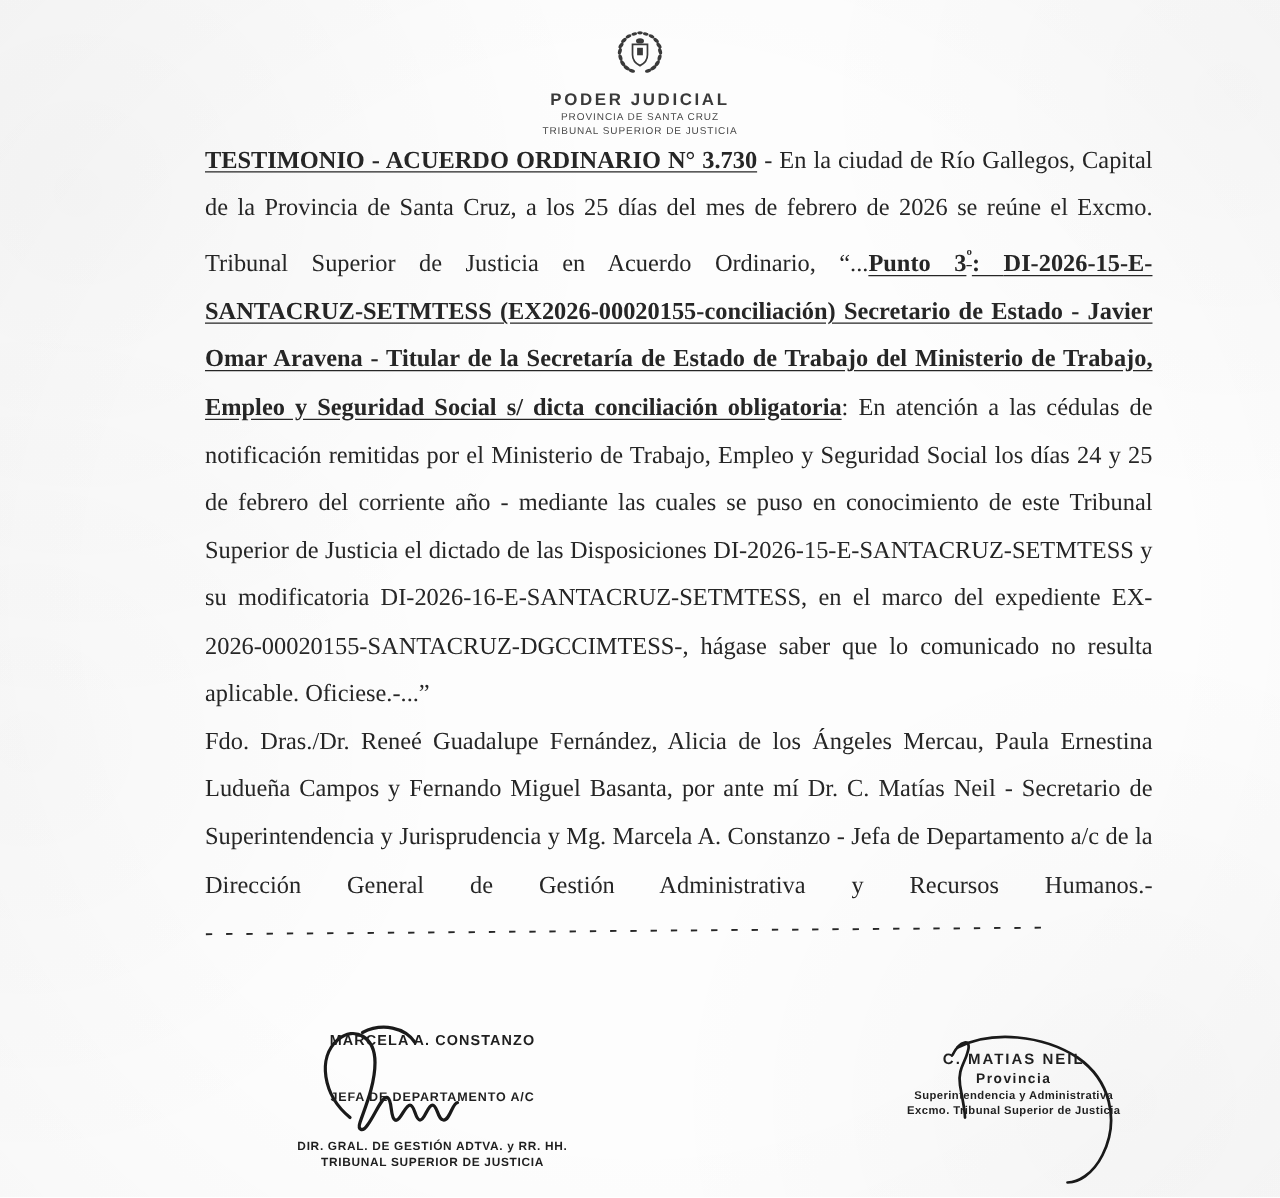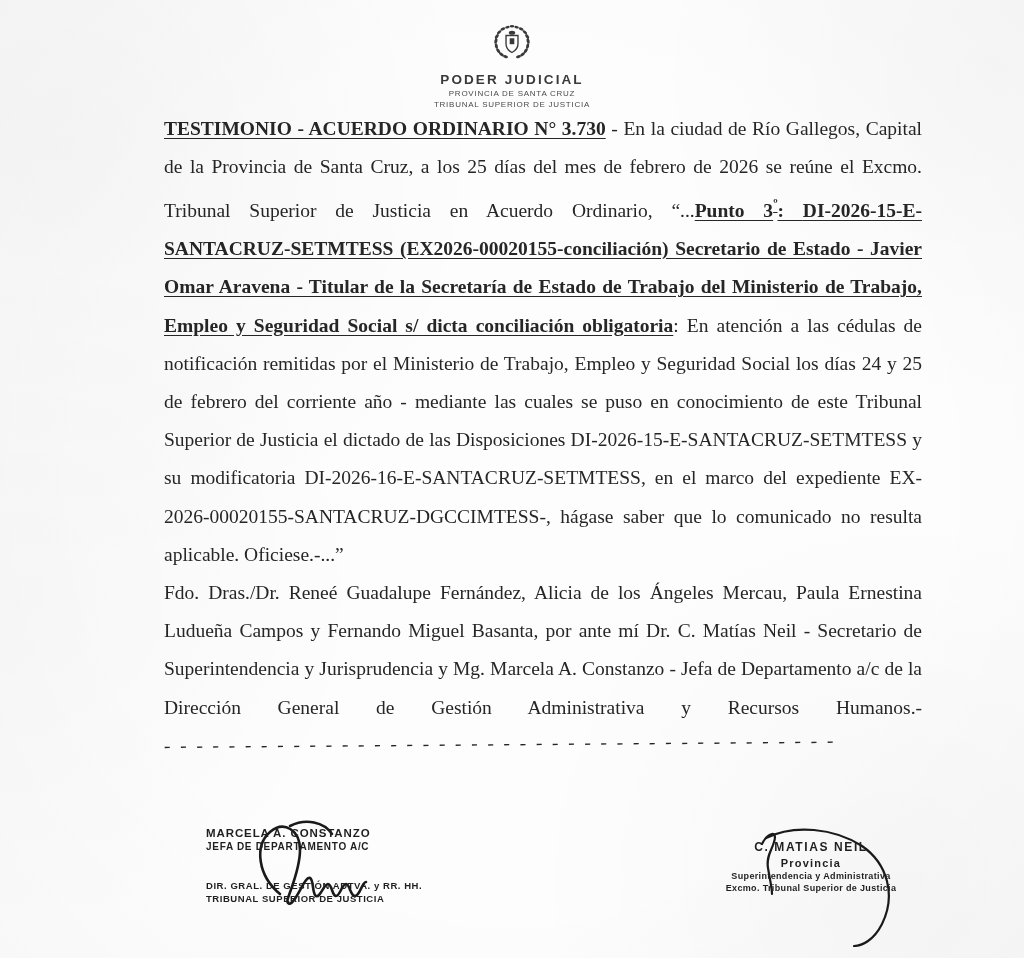--- a/index.html
+++ b/index.html
@@ -86,41 +86,42 @@
     transform: rotate(-0.45deg);
     transform-origin: left center;
   }
 
   
   .sig-left {
     position: absolute;
     left: 206px;
     top: 826px;
     width: 280px;
+    text-align: center;
   }
   .sig-right {
     position: absolute;
     left: 676px;
     top: 840px;
     width: 270px;
     text-align: center;
   }
   .sig-scribble {
     position: absolute;
     pointer-events: none;
   }
   .stamp {
     position: relative;
     font-family: "Liberation Sans", sans-serif;
     font-weight: bold;
     color: #1f1f1f;
     z-index: 2;
   }
   .stamp .l1 { font-size: 11.5px; letter-spacing: 0.9px; line-height: 1.25; }
-  .stamp .l2 { font-size: 10px; letter-spacing: 0.7px; line-height: 1.3; }
+  .stamp .l2 { font-size: 10px; letter-spacing: 0.7px; line-height: 1.3; margin-top: 32px; }
   .stamp .l3 { font-size: 9.5px; letter-spacing: 0.55px; line-height: 1.3; margin-top: 27px; }
   .stamp .l4 { font-size: 9.5px; letter-spacing: 0.55px; line-height: 1.3; }
 
   .stamp-r .r1 { font-size: 12px; letter-spacing: 1.6px; line-height: 1.3; }
   .stamp-r .r2 { font-size: 11px; letter-spacing: 1.2px; line-height: 1.3; }
   .stamp-r .r3 { font-size: 9px; letter-spacing: 0.35px; line-height: 1.35; }
   .stamp-r .r4 { font-size: 9px; letter-spacing: 0.35px; line-height: 1.35; text-align: center; }
 </style>
 </head>
 <body>

